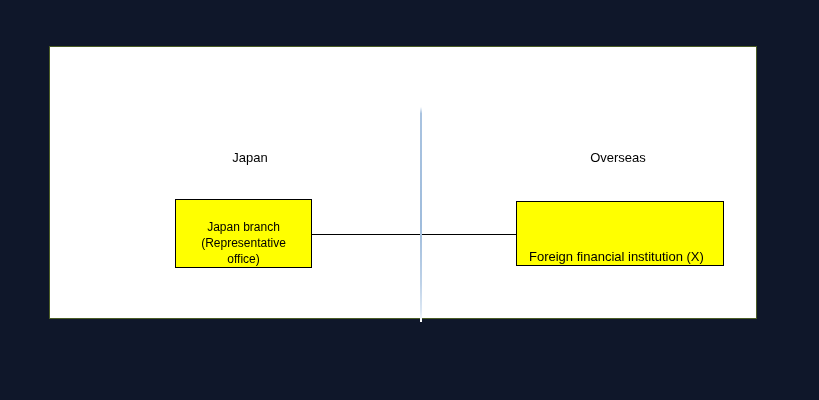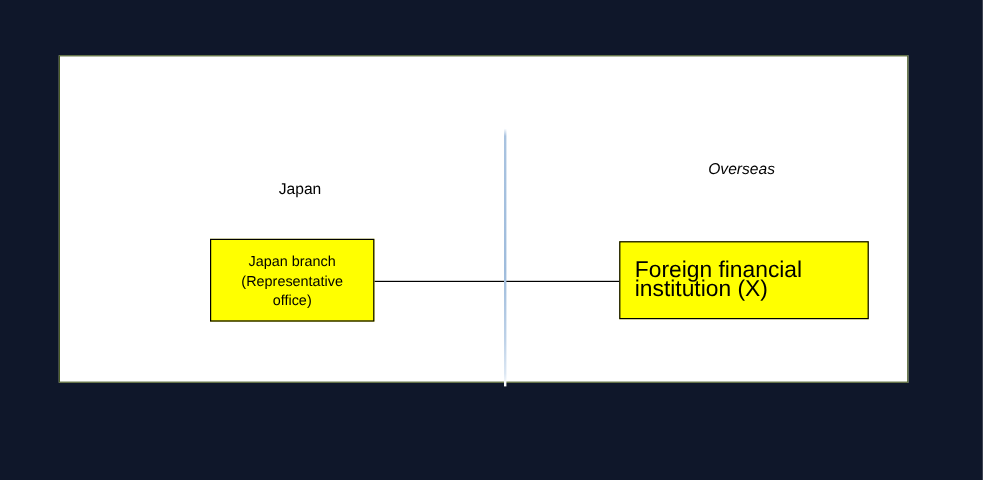--- a/index.html
+++ b/index.html
@@ -51,48 +51,48 @@
 
   
   .region-label {
     position: absolute;
     font-size: 13px;
     color: #000000;
     white-space: nowrap;
     text-align: center;
   }
   .region-label.japan    { left: 150px; top: 103px; width: 100px; }
-  .region-label.overseas { left: 508px; top: 86px; width: 120px; font-style: italic; }
+  .region-label.overseas { left: 508px; top: 103px; width: 120px; }
 
   
   .node {
     position: absolute;
     background: #ffff00;
     border: 1px solid #000000;
     box-sizing: border-box;
     display: flex;
-    align-items: center;
+    align-items: flex-end;
     justify-content: center;
     color: #000000;
     font-size: 12px;
     line-height: 16px;
     text-align: center;
   }
   .node.japan-branch {
     left: 125px;
     top: 152px;
     width: 137px;
     height: 69px;
   }
   .node.foreign-institution {
     left: 466px;
     top: 154px;
     width: 208px;
     height: 65px;
-    font-size: 19px;
+    font-size: 13px;
     justify-content: flex-start;
     padding-left: 12px;
     text-align: left;
   }
   .node-text {
     display: block;
     white-space: pre-line;
   }
 
   

